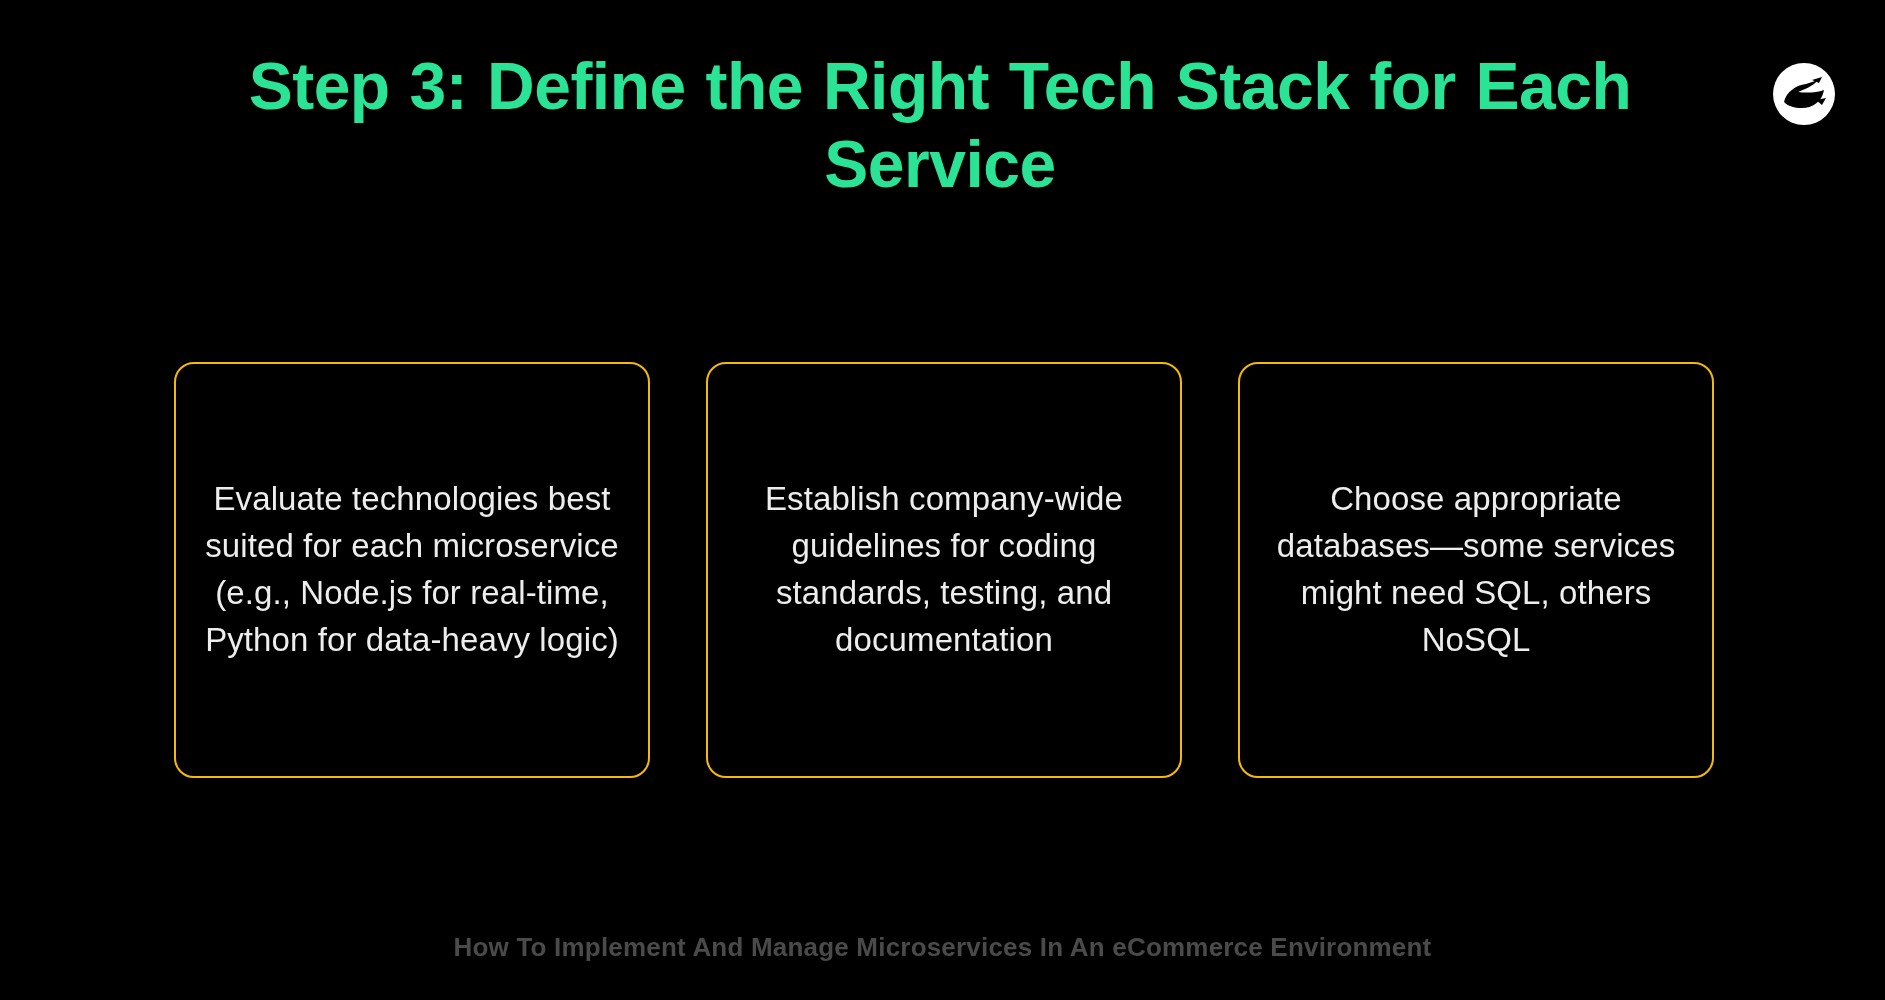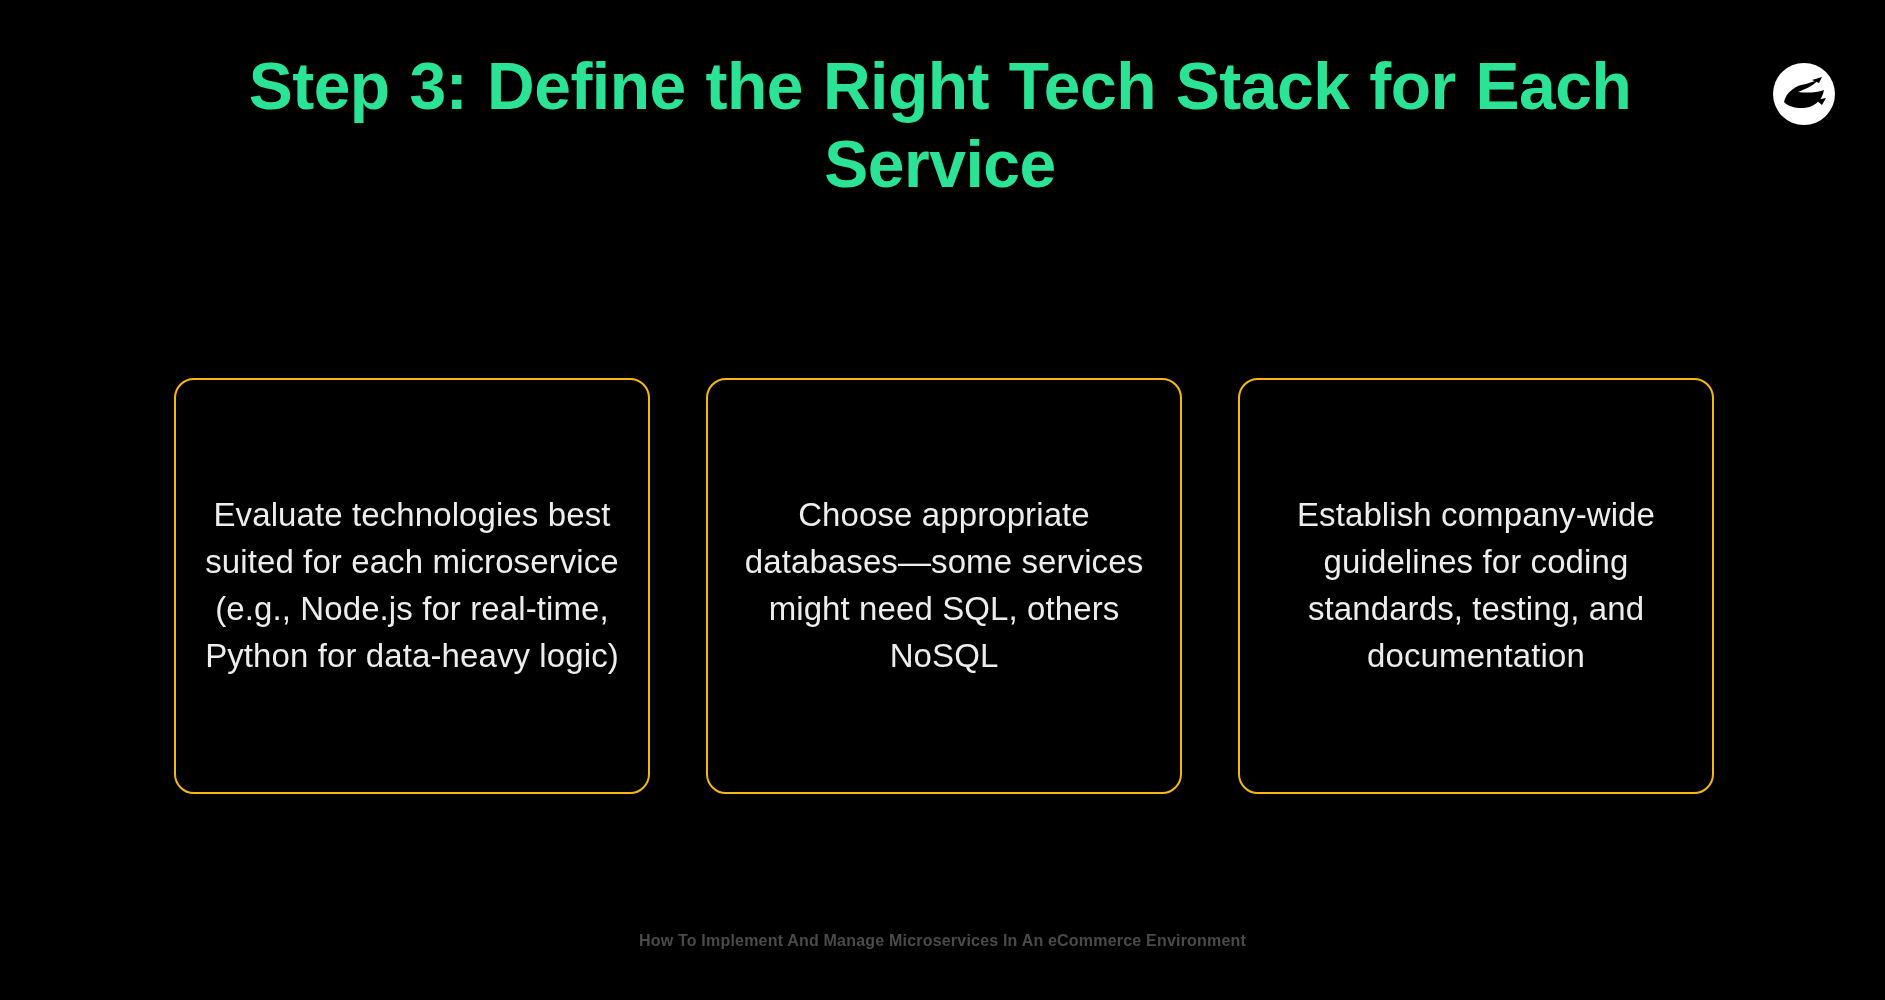--- a/index.html
+++ b/index.html
@@ -50,21 +50,21 @@
     top: 62px;
     width: 64px;
     height: 64px;
   }
   .logo svg { display: block; width: 64px; height: 64px; }
 
   
   .cards {
     position: absolute;
     left: 174px;
-    top: 378px;
+    top: 362px;
     width: 1540px;
     height: 416px;
     display: flex;
     justify-content: space-between;
     align-items: stretch;
   }
 
   .card {
     width: 476px;
     height: 416px;
@@ -91,21 +91,21 @@
   .footer {
     position: absolute;
     left: 0;
     top: 932px;
     width: 1885px;
     text-align: center;
   }
 
   .footer-text {
     font-family: "Liberation Sans", sans-serif;
-    font-size: 16px;
+    font-size: 26px;
     font-weight: 700;
     color: #4A4A4A;
     letter-spacing: 0.2px;
   }
 </style>
 </head>
 <body>
 
 <div class="slide">
 
@@ -122,25 +122,25 @@
     </svg>
   </div>
 
   <div class="cards">
 
     <div class="card">
       <div class="card-text">Evaluate technologies best suited for each microservice (e.g., Node.js for real-time, Python for data-heavy logic)</div>
     </div>
 
     <div class="card">
-      <div class="card-text">Choose appropriate databases—some services might need SQL, others NoSQL</div>
+      <div class="card-text">Establish company-wide guidelines for coding standards, testing, and documentation</div>
     </div>
 
     <div class="card">
-      <div class="card-text">Establish company-wide guidelines for coding standards, testing, and documentation</div>
+      <div class="card-text">Choose appropriate databases—some services might need SQL, others NoSQL</div>
     </div>
 
   </div>
 
   <div class="footer">
     <span class="footer-text">How To Implement And Manage Microservices In An eCommerce Environment</span>
   </div>
 
 </div>
 

